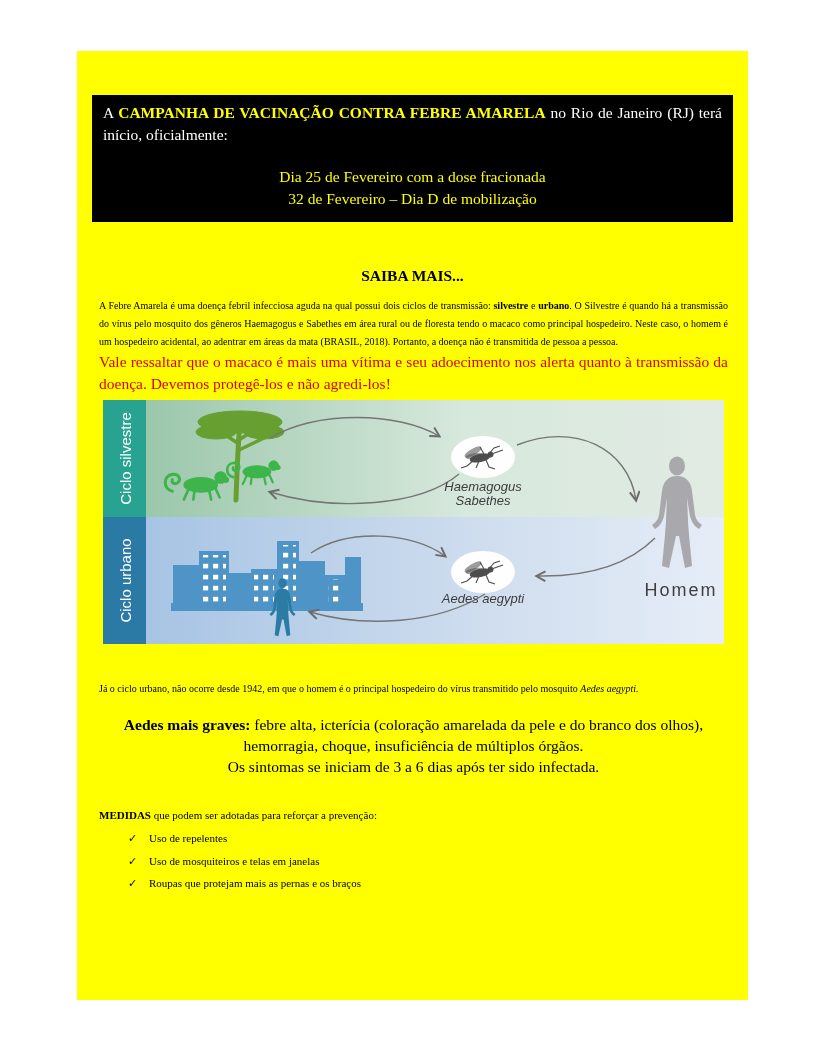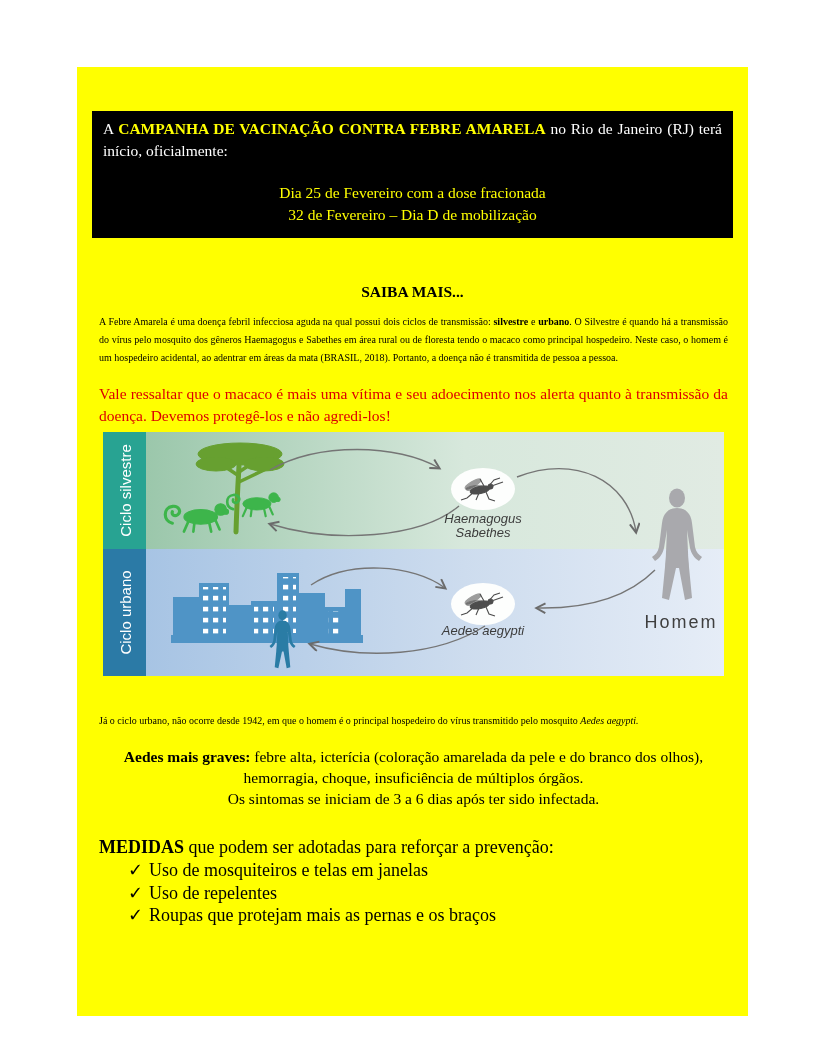--- a/index.html
+++ b/index.html
@@ -1,35 +1,35 @@
 <!DOCTYPE html>
 <html><head>
 <meta charset="utf-8">
 <style>
   html,body{margin:0;padding:0;background:#ffffff;}
   .page{position:relative;width:816px;height:1056px;background:#ffffff;overflow:hidden;
         font-family:"Liberation Serif",serif;color:#000;}
-  .sheet{position:absolute;left:77px;top:67px;width:671px;height:949px;background:#ffff00;}
+  .sheet{position:absolute;left:77px;top:51px;width:671px;height:949px;background:#ffff00;}
 
   .banner{margin:44px 15px 0;background:#000;color:#fff;padding:7px 11px 13px;font-size:15.5px;}
   .banner-intro{margin:0;text-align:justify;line-height:21.5px;}
   .hl{color:#ffff00;font-weight:bold;}
   .banner-date{margin:0;text-align:center;color:#ffff00;font-weight:normal;line-height:21.5px;}
   .banner-date.first{margin-top:21px;}
 
   .saiba{margin:45px 0 0;text-align:center;font-size:15.5px;font-weight:bold;font-family:"Liberation Serif",serif;}
   .body-text{margin:12px 20px 0 22px;font-size:10px;line-height:18px;text-align:justify;}
-  .warning-text{margin:16px 20px 0 22px;font-size:15.5px;line-height:22px;text-align:justify;color:#dd0000;}
+  .warning-text{margin:0 20px 0 22px;font-size:15.5px;line-height:22px;text-align:justify;color:#dd0000;}
 
   .diagram{margin:5px 0 0 26px;width:621px;height:244px;line-height:0;}
 
   .urban-par{margin-top:36px;}
   .center-block{margin:16px 20px 0 22px;font-size:15.5px;line-height:21px;text-align:center;}
   .center-block p{margin:0;}
-  .measures{margin:27px 20px 0 22px;font-size:18px;line-height:22px;}
+  .measures{margin:27px 20px 0 22px;font-size:11px;line-height:22px;}
   .measures p{margin:0;}
   .checklist{list-style:none;margin:1px 0 0;padding:0 0 0 29px;}
   .checklist li{line-height:22.5px;}
   .check{display:inline-block;width:21px;}
 </style>
 </head>
 <body>
 
 <div class="page">
   <div class="sheet">
@@ -151,20 +151,20 @@
     <p class="body-text urban-par"><span>Já o ciclo urbano, não ocorre desde 1942, em que o homem é o principal hospedeiro do vírus transmitido pelo mosquito </span><i>Aedes aegypti.</i></p>
 
     <div class="center-block">
       <p><b>Aedes mais graves:</b><span> febre alta, icterícia (coloração amarelada da pele e do branco dos olhos), hemorragia, choque, insuficiência de múltiplos órgãos.</span></p>
       <p>Os sintomas se iniciam de 3 a 6 dias após ter sido infectada.</p>
     </div>
 
     <div class="measures">
       <p><b>MEDIDAS</b><span> que podem ser adotadas para reforçar a prevenção:</span></p>
       <ul class="checklist">
+        <li><span class="check">✓</span><span>Uso de repelentes</span></li>
         <li><span class="check">✓</span><span>Uso de mosquiteiros e telas em janelas</span></li>
-        <li><span class="check">✓</span><span>Uso de repelentes</span></li>
         <li><span class="check">✓</span><span>Roupas que protejam mais as pernas e os braços</span></li>
       </ul>
     </div>
 
   </div>
 </div>
 
 </body></html>

